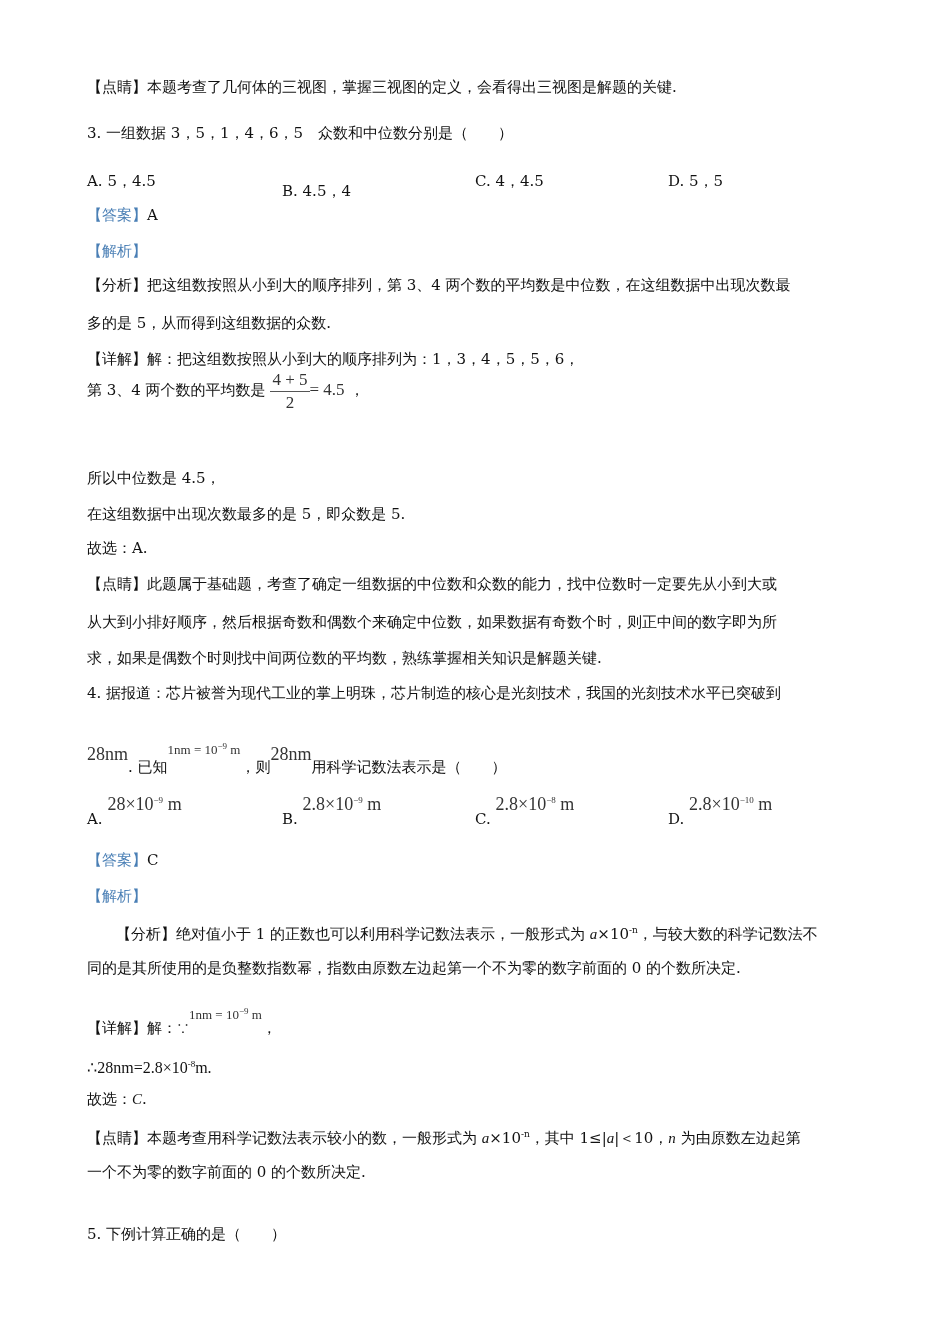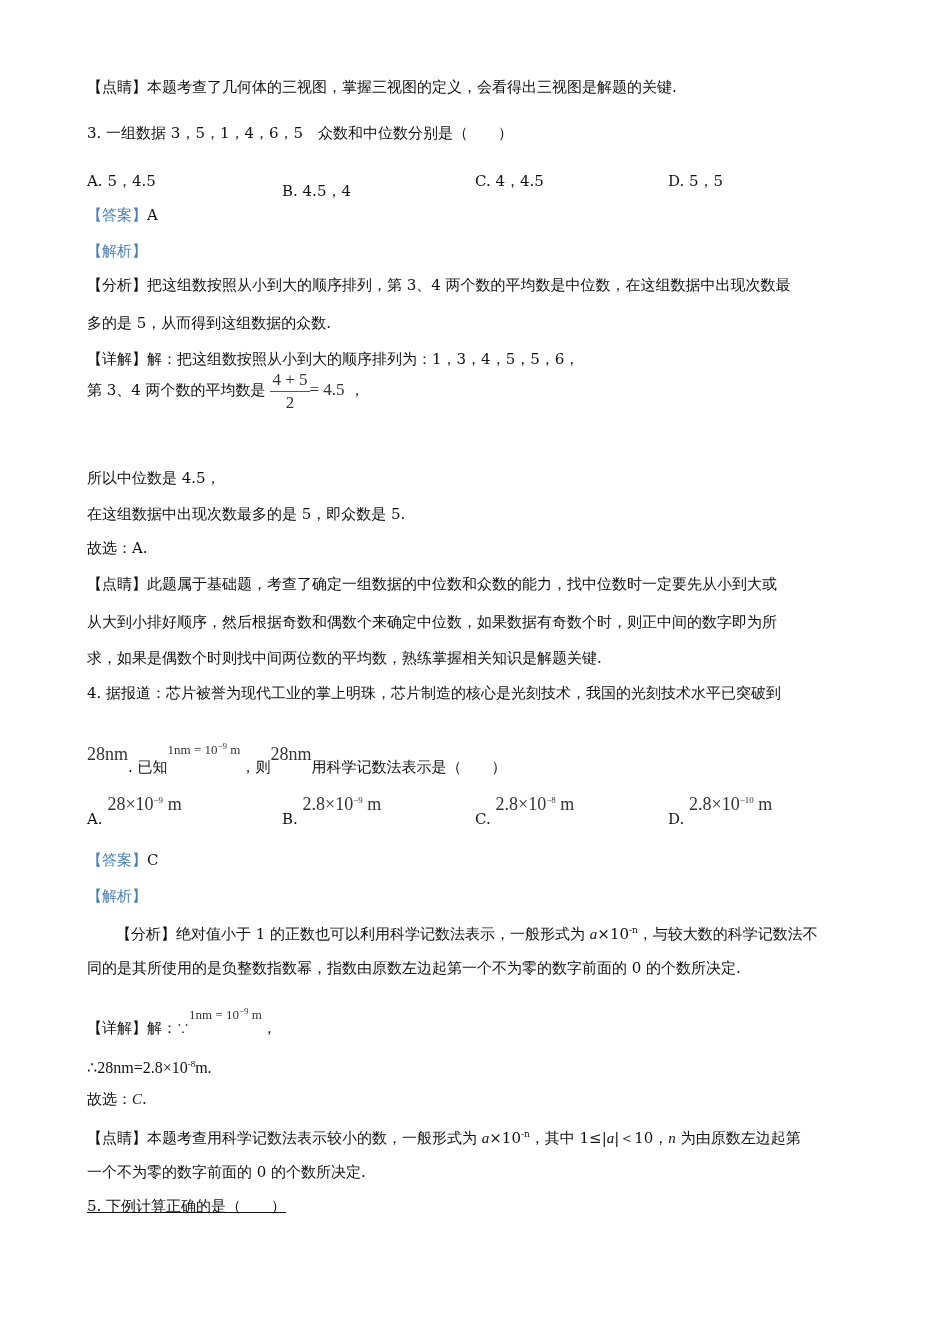--- a/index.html
+++ b/index.html
@@ -61,13 +61,13 @@
 <div class="line" style="top:920px;margin-left:29px;"><span>【分析】</span><span>绝对值小于 1 的正数也可以利用科学记数法表示，一般形式为 </span><i>a</i><span>×10</span><sup>-n</sup><span>，与较大数的科学记数法不</span></div>
 <div class="line" style="top:958px;">同的是其所使用的是负整数指数幂，指数由原数左边起第一个不为零的数字前面的 0 的个数所决定.</div>
 <div class="line" style="top:996px; line-height:30px;">
   <span style="vertical-align:-6px;">【详解】</span><span style="vertical-align:-6px;">解：∵</span><span class="math" style="font-size:13px; vertical-align:8px;"><span>1nm = 10</span><sup>−9</sup><span> m</span></span><span style="vertical-align:-6px;">，</span>
 </div>
 <div class="line math" style="top:1054px; font-size:16px; color:#111;"><span>∴28nm=2.8×10</span><sup>-8</sup><span>m.</span></div>
 <div class="line" style="top:1089px;"><span>故选：</span><i>C</i><span>.</span></div>
 <div class="line" style="top:1124px;"><span>【点睛】</span><span>本题考查用科学记数法表示较小的数，一般形式为 </span><i>a</i><span>×10</span><sup>-n</sup><span>，其中 1≤|</span><i>a</i><span>|＜10，</span><i>n</i><span> 为由原数左边起第</span></div>
 <div class="line" style="top:1162px;">一个不为零的数字前面的 0 的个数所决定.</div>
 
-<div class="line" style="top:1196px;text-decoration:underline;">5. 下例计算正确的是（　　）</div>
+<div class="line" style="top:1224px;">5. 下例计算正确的是（　　）</div>
 
 </body></html>

